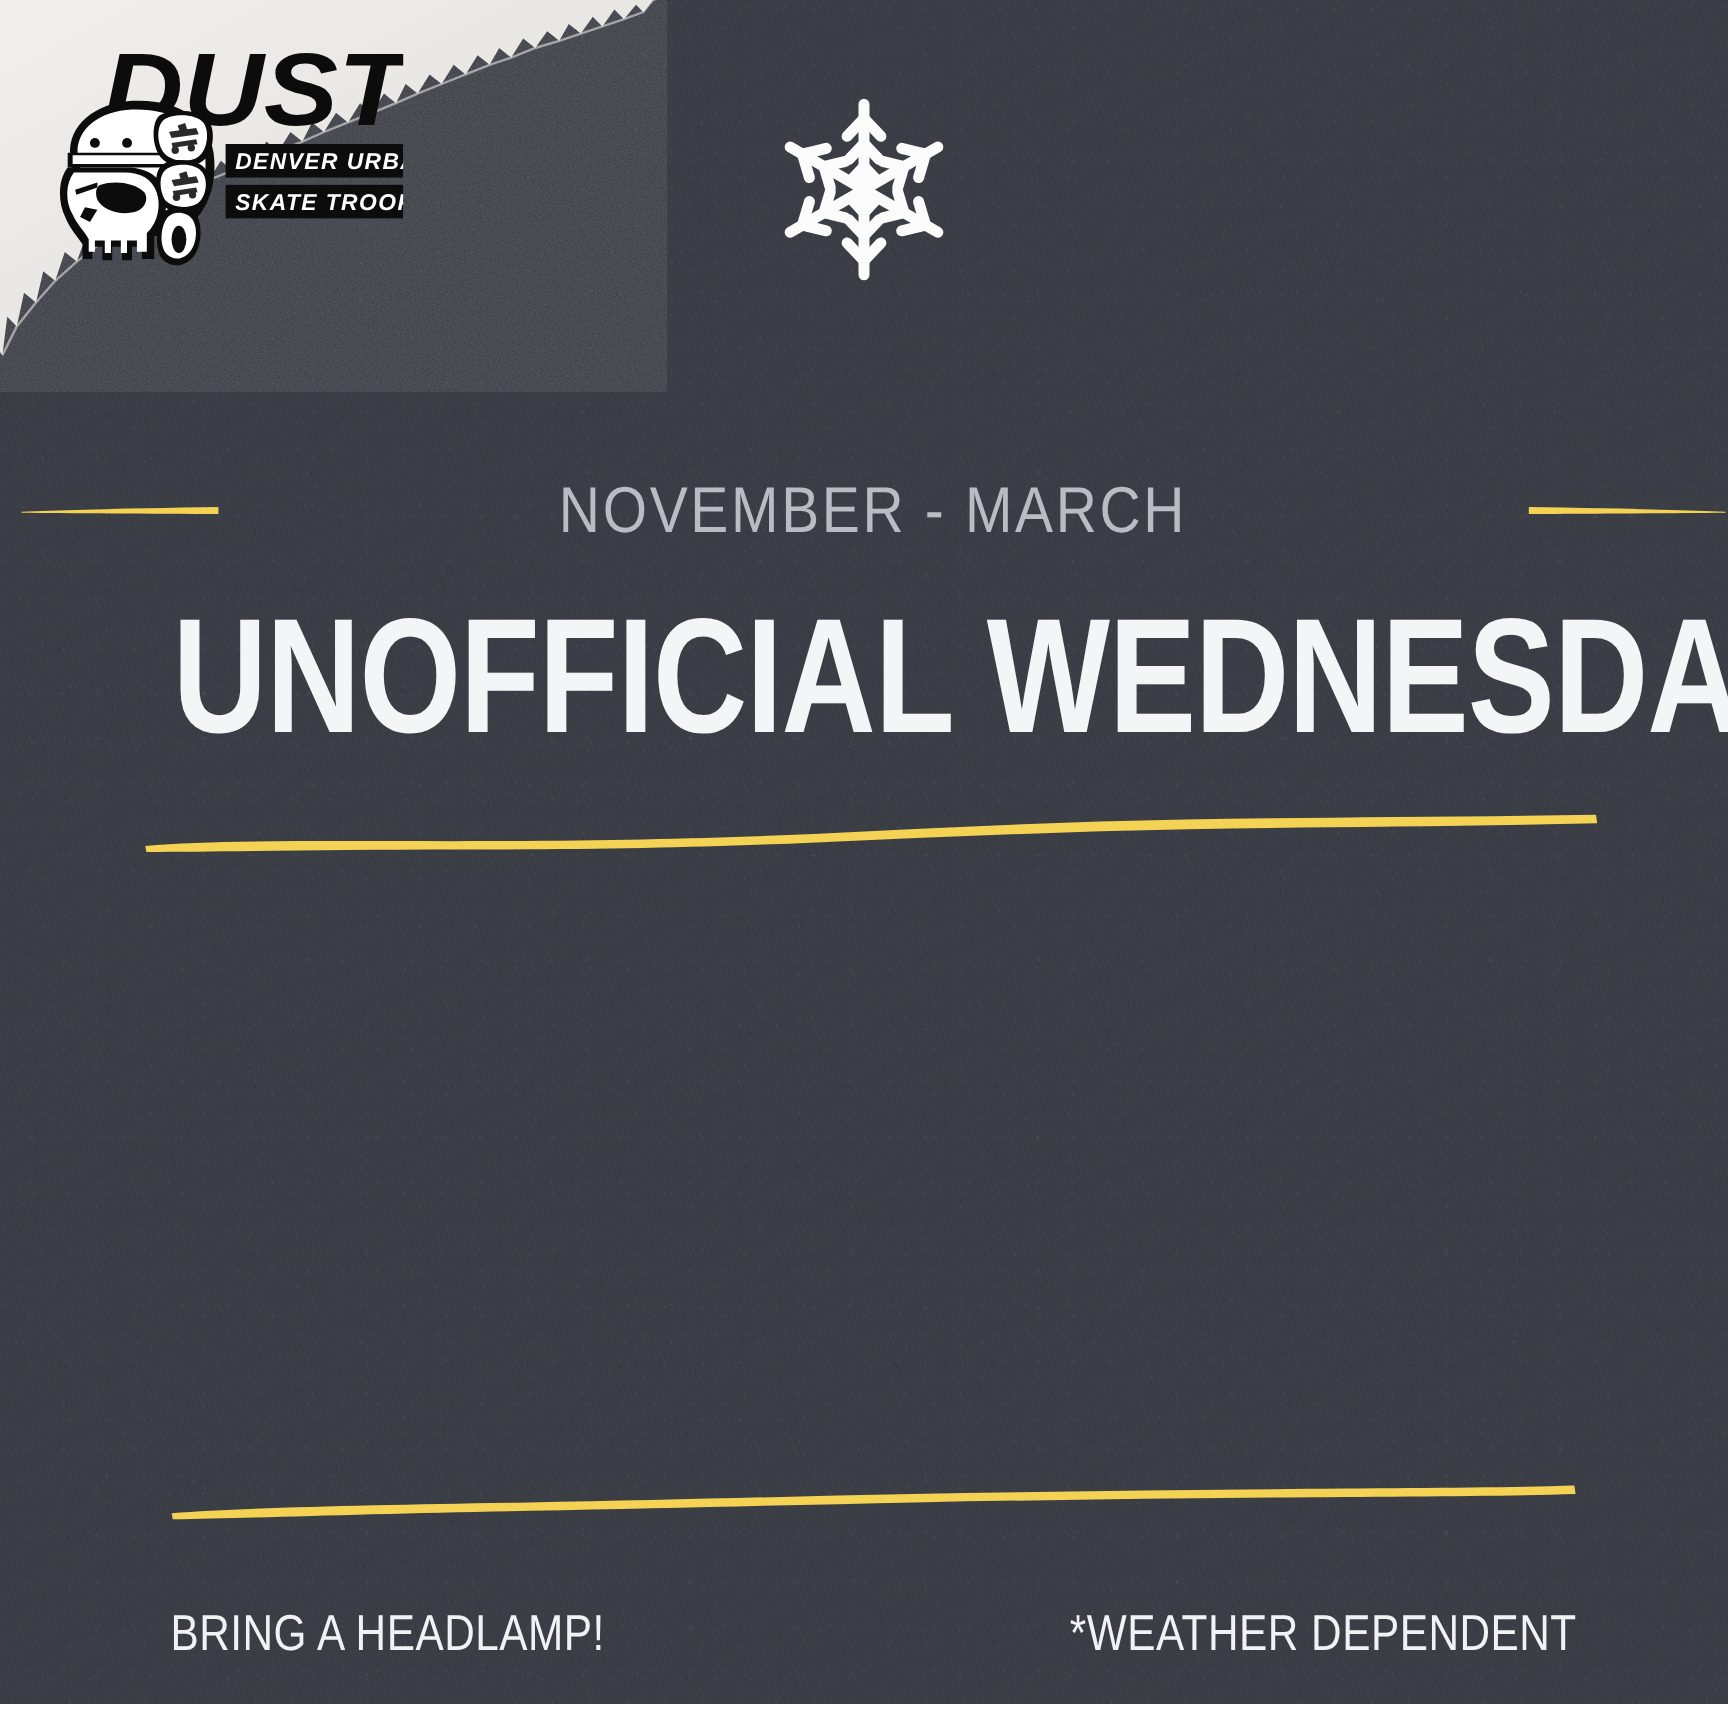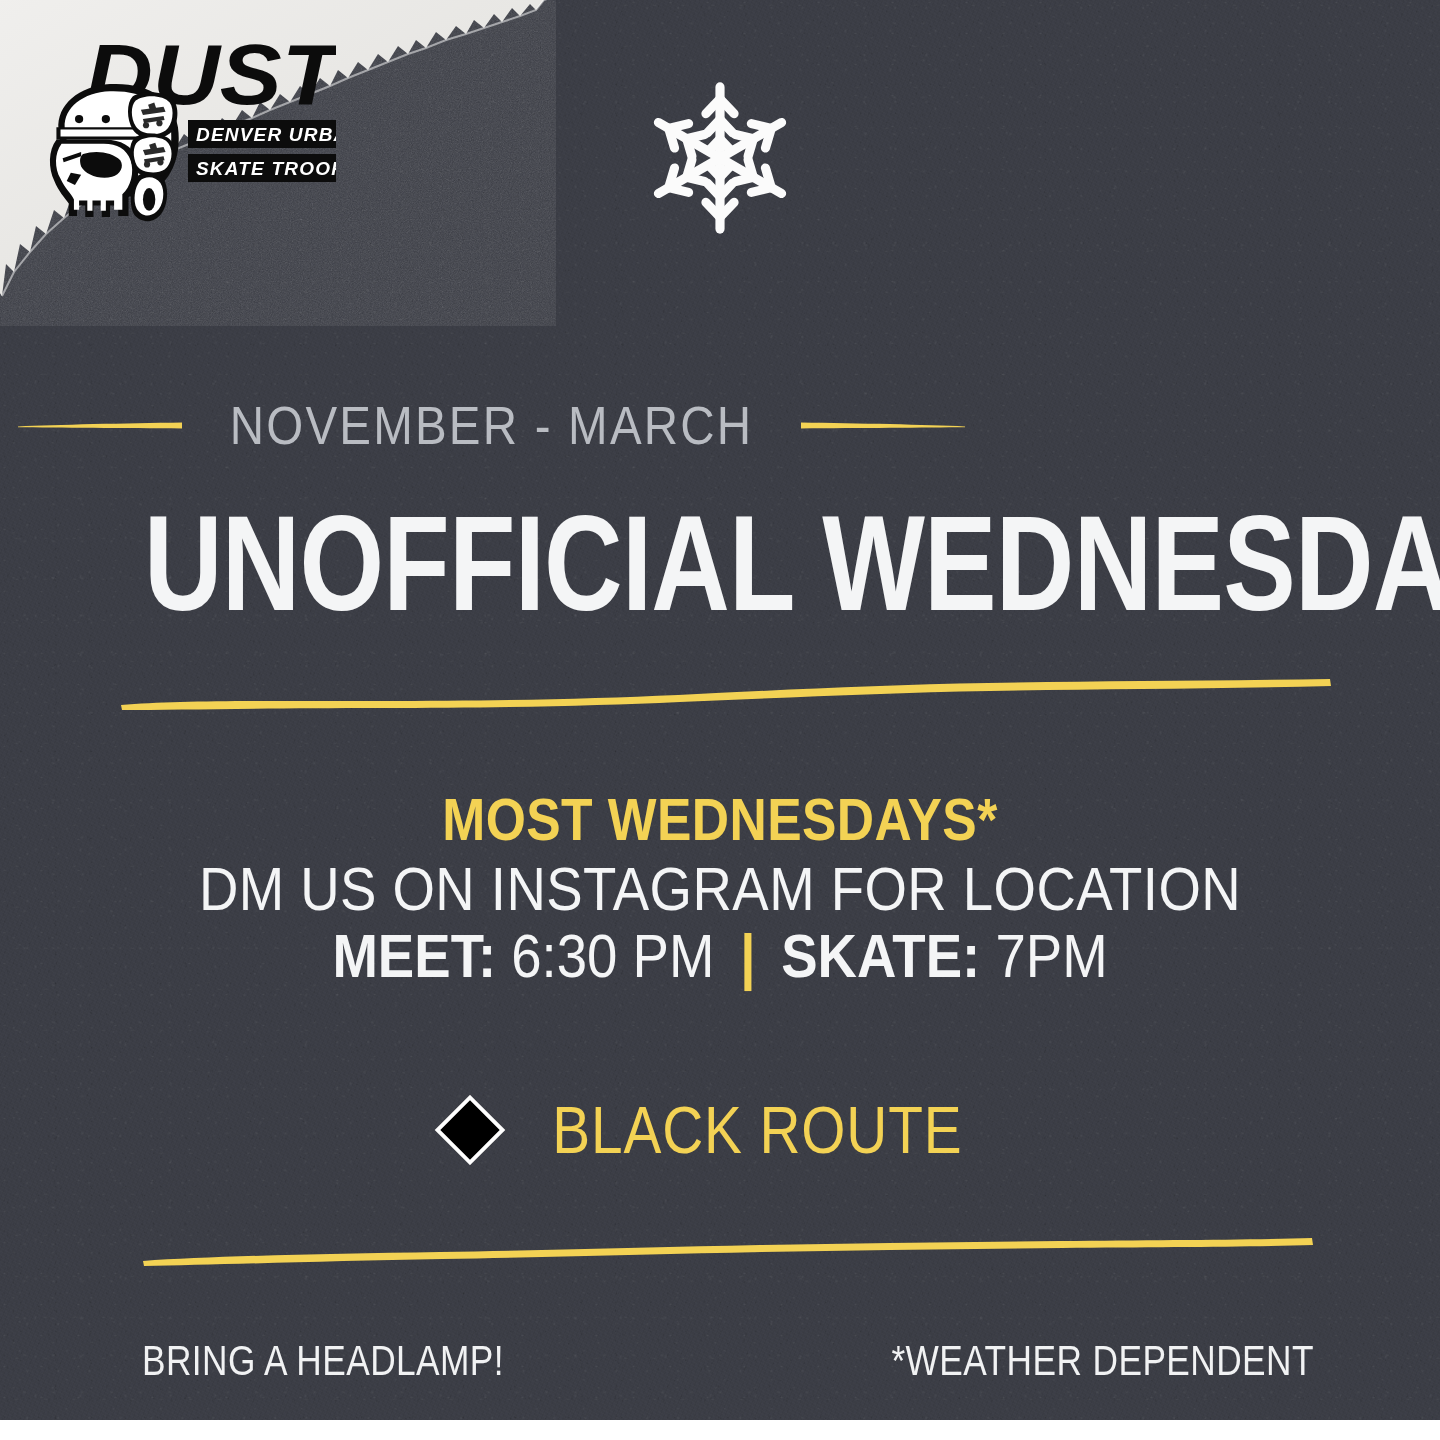--- a/index.html
+++ b/index.html
@@ -86,21 +86,21 @@
     font-size:104px;
     line-height:.96;
     letter-spacing:1px;
     color:#F3D254;
     transform:scaleX(.82);
     white-space:nowrap;
   }
 
   .subrow {
     position:absolute; left:16px; right:0; top:394px;
-    display:flex; align-items:center; justify-content:flex-start;
+    display:flex; align-items:center; justify-content:space-between;
     gap:10px;
   }
   .sub-line { width:168px; height:20px; flex:none; }
   .sub-line svg { display:block; width:100%; height:100%; }
   .months {
     font-family:"Liberation Sans Narrow","Liberation Sans", sans-serif;
     font-weight:normal;
     font-size:54px;
     letter-spacing:2.5px;
     color:#b9bcc2;
@@ -404,36 +404,21 @@
   <div class="brush-top">
     <svg viewBox="0 0 1215 48" preserveAspectRatio="none">
       <path fill="#F3D254" d="
         M3,33 C60,28 150,29 260,29 C380,29 470,27 560,23
         C660,18 760,13 870,11 C980,9 1090,9 1212,7
         L1213,14 C1090,17 980,17 872,19 C762,21 662,26 562,30
         C472,34 382,36 262,36 C152,36 62,38 4,38 Z"></path>
     </svg>
   </div>
 
-  <div class="details">
-    <div class="det-line det-most">MOST WEDNESDAYS*</div>
-    <div class="det-line det-dm">DM US ON INSTAGRAM FOR LOCATION</div>
-    <div class="det-line det-times">
-      <span class="lab">MEET:</span>
-      <span class="val">6:30 PM</span>
-      <span class="pipe">|</span>
-      <span class="lab">SKATE:</span>
-      <span class="val">7PM</span>
-    </div>
-  </div>
-
-  <div class="route-row">
-    <span class="diamond"></span>
-    <span class="route-label">BLACK ROUTE</span>
-  </div>
+
 
   <div class="brush-bottom">
     <svg viewBox="0 0 1175 44" preserveAspectRatio="none">
       <path fill="#F3D254" d="
         M3,27 C70,22 180,20 300,18 C420,16 520,13 620,11
         C720,9 820,8 920,7 C1020,6 1110,6 1172,4
         L1173,11 C1110,13 1020,13 922,14 C822,15 722,16 622,18
         C522,20 422,23 302,25 C182,27 72,31 4,32 Z"></path>
     </svg>
   </div>

